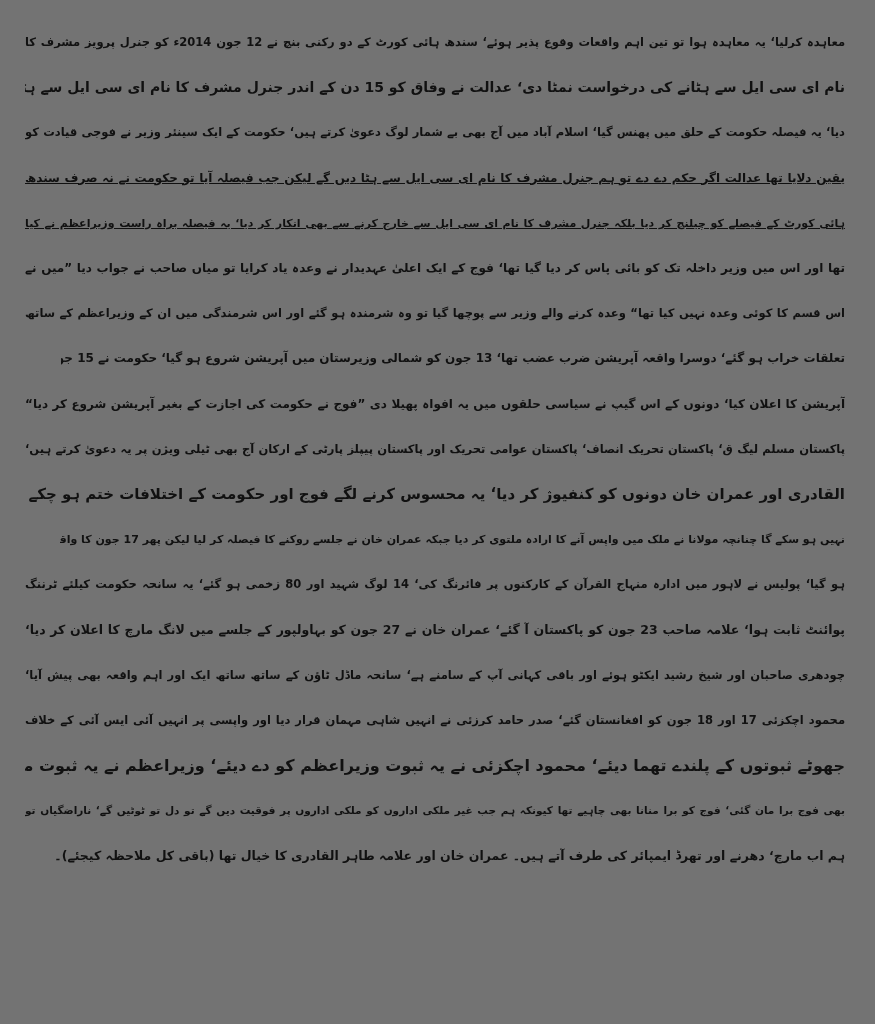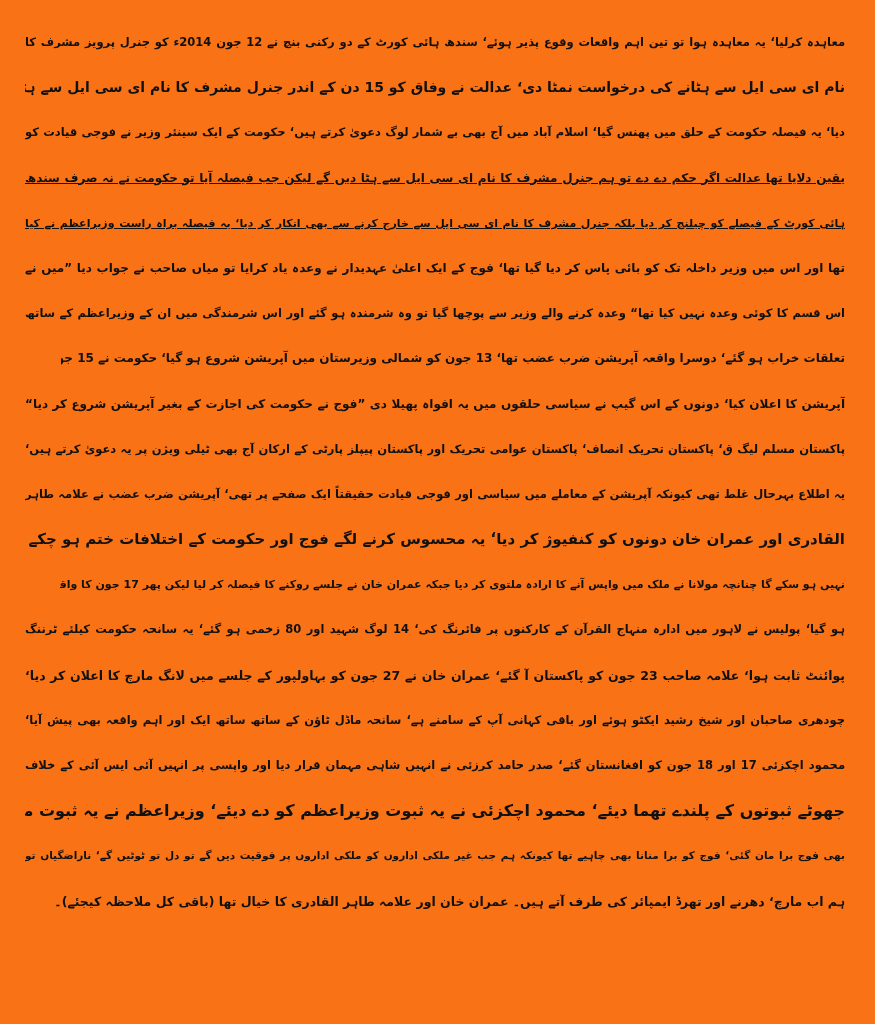--- a/index.html
+++ b/index.html
@@ -12,21 +12,21 @@
       height: 1024px;
       overflow: hidden;
       position: relative;
     }
     .page {
       position: absolute;
       left: 0;
       top: 0;
       width: 875px;
       height: 1024px;
-      background: #f97316;
+      background: #737373;
     }
     .column {
       position: absolute;
       right: 30px;
       top: 20px;
       width: 820px;
       direction: rtl;
       font-family: "DejaVu Sans", sans-serif;
       color: #111111;
       font-size: 20px;
@@ -53,21 +53,20 @@
       <div class="line" style="font-size: 11.5px;">معاہدہ کرلیا‘ یہ معاہدہ ہوا تو تین اہم واقعات وقوع پذیر ہوئے‘ سندھ ہائی کورٹ کے دو رکنی بنچ نے 12 جون 2014ء کو جنرل پرویز مشرف کا</div>
       <div class="line" style="font-size: 14px;">نام ای سی ایل سے ہٹانے کی درخواست نمٹا دی‘ عدالت نے وفاق کو 15 دن کے اندر جنرل مشرف کا نام ای سی ایل سے ہٹانے کا حکم دے</div>
       <div class="line" style="font-size: 11.5px;">دیا‘ یہ فیصلہ حکومت کے حلق میں پھنس گیا‘ اسلام آباد میں آج بھی بے شمار لوگ دعویٰ کرتے ہیں‘ حکومت کے ایک سینئر وزیر نے فوجی قیادت کو</div>
       <div class="line" style="font-size: 12px; text-decoration: underline;">یقین دلایا تھا عدالت اگر حکم دے دے تو ہم جنرل مشرف کا نام ای سی ایل سے ہٹا دیں گے لیکن جب فیصلہ آیا تو حکومت نے نہ صرف سندھ</div>
       <div class="line" style="font-size: 11px; text-decoration: underline;">ہائی کورٹ کے فیصلے کو چیلنج کر دیا بلکہ جنرل مشرف کا نام ای سی ایل سے خارج کرنے سے بھی انکار کر دیا‘ یہ فیصلہ براہ راست وزیراعظم نے کیا</div>
       <div class="line" style="font-size: 12px;">تھا اور اس میں وزیر داخلہ تک کو بائی پاس کر دیا گیا تھا‘ فوج کے ایک اعلیٰ عہدیدار نے وعدہ یاد کرایا تو میاں صاحب نے جواب دیا ”میں نے</div>
       <div class="line" style="font-size: 11.5px;">اس قسم کا کوئی وعدہ نہیں کیا تھا“ وعدہ کرنے والے وزیر سے پوچھا گیا تو وہ شرمندہ ہو گئے اور اس شرمندگی میں ان کے وزیراعظم کے ساتھ</div>
       <div class="line" style="font-size: 12px; margin-left: 36px;">تعلقات خراب ہو گئے‘ دوسرا واقعہ آپریشن ضرب عضب تھا‘ 13 جون کو شمالی وزیرستان میں آپریشن شروع ہو گیا‘ حکومت نے 15 جون کو</div>
       <div class="line" style="font-size: 12px;">آپریشن کا اعلان کیا‘ دونوں کے اس گیپ نے سیاسی حلقوں میں یہ افواہ پھیلا دی ”فوج نے حکومت کی اجازت کے بغیر آپریشن شروع کر دیا“</div>
       <div class="line" style="font-size: 11.5px;">پاکستان مسلم لیگ ق‘ پاکستان تحریک انصاف‘ پاکستان عوامی تحریک اور پاکستان پیپلز پارٹی کے ارکان آج بھی ٹیلی ویژن پر یہ دعویٰ کرتے ہیں‘</div>
-      <div class="line" style="font-size: 11.5px;">یہ اطلاع بہرحال غلط تھی کیونکہ آپریشن کے معاملے میں سیاسی اور فوجی قیادت حقیقتاً ایک صفحے پر تھی‘ آپریشن ضرب عضب نے علامہ طاہر</div>
       <div class="line" style="font-size: 15px;">القادری اور عمران خان دونوں کو کنفیوژ کر دیا‘ یہ محسوس کرنے لگے فوج اور حکومت کے اختلافات ختم ہو چکے ہیں اور آپریشن کے دوران اب کچھ</div>
       <div class="line" style="font-size: 11px; margin-left: 35px;">نہیں ہو سکے گا چنانچہ مولانا نے ملک میں واپس آنے کا ارادہ ملتوی کر دیا جبکہ عمران خان نے جلسے روکنے کا فیصلہ کر لیا لیکن پھر 17 جون کا واقعہ</div>
       <div class="line" style="font-size: 11.5px;">ہو گیا‘ پولیس نے لاہور میں ادارہ منہاج القرآن کے کارکنوں پر فائرنگ کی‘ 14 لوگ شہید اور 80 زخمی ہو گئے‘ یہ سانحہ حکومت کیلئے ٹرننگ</div>
       <div class="line" style="font-size: 12.5px;">پوائنٹ ثابت ہوا‘ علامہ صاحب 23 جون کو پاکستان آ گئے‘ عمران خان نے 27 جون کو بہاولپور کے جلسے میں لانگ مارچ کا اعلان کر دیا‘</div>
       <div class="line" style="font-size: 11.5px;">چودھری صاحبان اور شیخ رشید ایکٹو ہوئے اور باقی کہانی آپ کے سامنے ہے‘ سانحہ ماڈل ٹاؤن کے ساتھ ساتھ ایک اور اہم واقعہ بھی پیش آیا‘</div>
       <div class="line" style="font-size: 11.5px;">محمود اچکزئی 17 اور 18 جون کو افغانستان گئے‘ صدر حامد کرزئی نے انہیں شاہی مہمان قرار دیا اور واپسی پر انہیں آئی ایس آئی کے خلاف</div>
       <div class="line" style="font-size: 16px;">جھوٹے ثبوتوں کے پلندے تھما دیئے‘ محمود اچکزئی نے یہ ثبوت وزیراعظم کو دے دیئے‘ وزیراعظم نے یہ ثبوت متعلقہ اداروں کو بھجوا دیئے‘ اس پر</div>
       <div class="line" style="font-size: 10.5px;">بھی فوج برا مان گئی‘ فوج کو برا منانا بھی چاہیے تھا کیونکہ ہم جب غیر ملکی اداروں کو ملکی اداروں پر فوقیت دیں گے تو دل تو ٹوٹیں گے‘ ناراضگیاں تو</div>
       <div class="line last" style="font-size: 12.5px;">ہم اب مارچ‘ دھرنے اور تھرڈ ایمپائر کی طرف آتے ہیں۔ عمران خان اور علامہ طاہر القادری کا خیال تھا (باقی کل ملاحظہ کیجئے)۔</div>
     </div>

